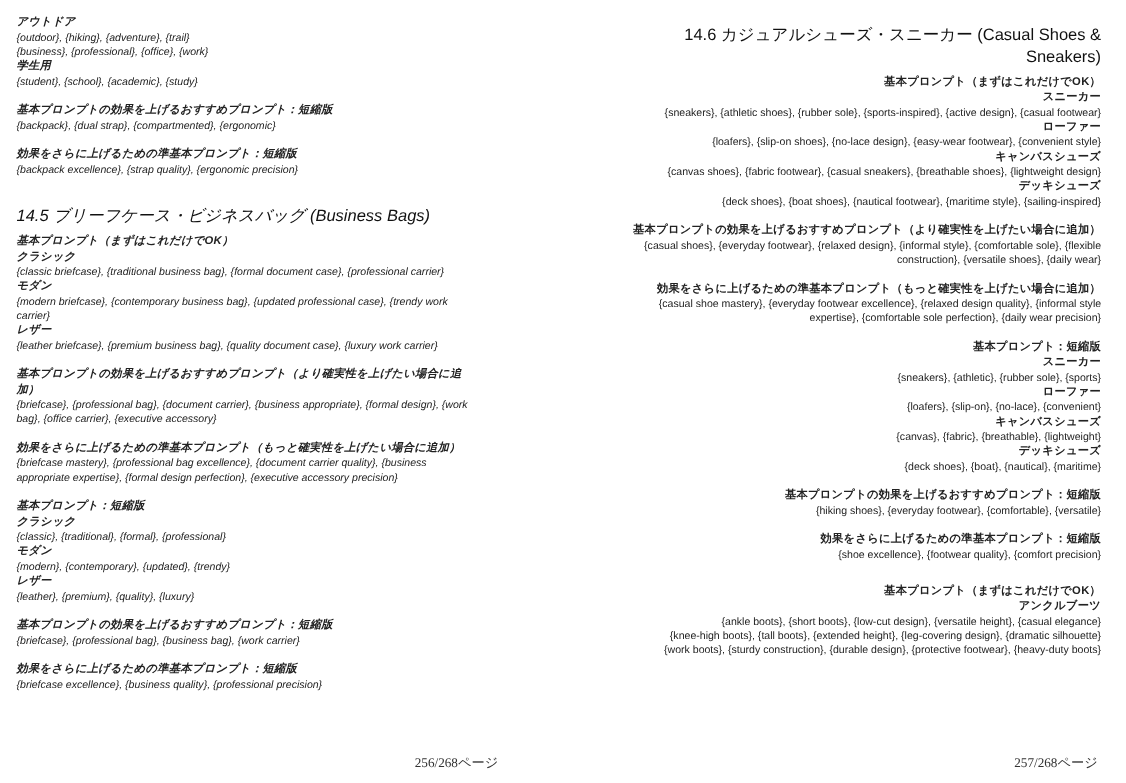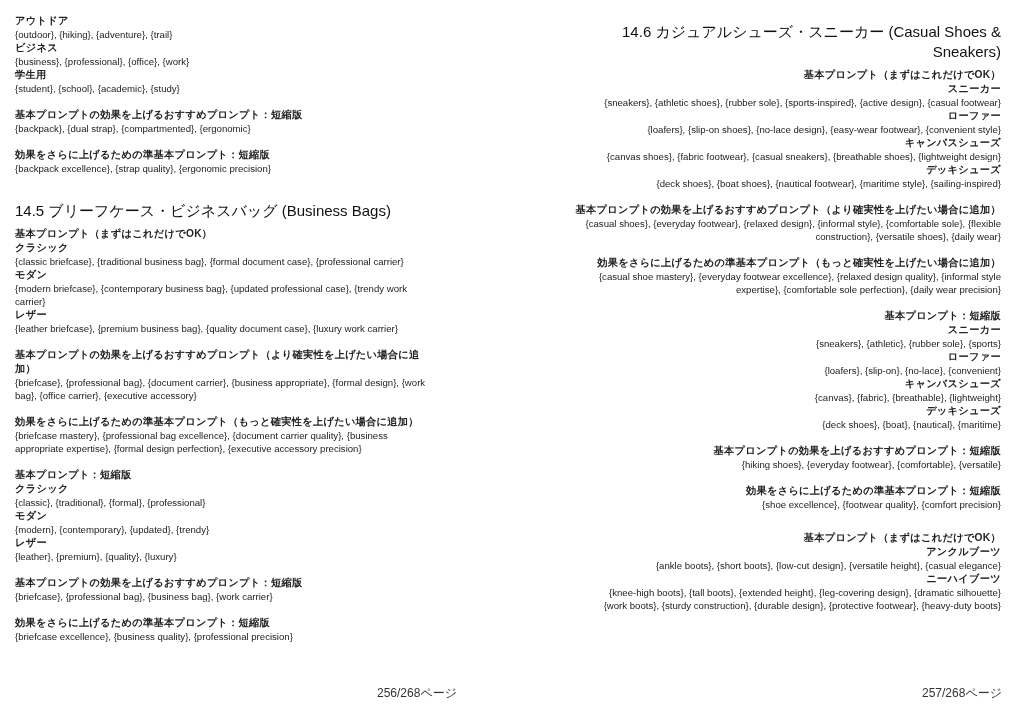--- a/index.html
+++ b/index.html
@@ -5,40 +5,39 @@
     html, body { margin: 0; padding: 0; background: #ffffff; }
     body {
       width: 1024px; height: 712px; position: relative; overflow: hidden;
       font-family: "Liberation Sans", "DejaVu Sans", sans-serif;
       color: #1a1a1a;
     }
     .page { position: absolute; top: 0; height: 712px; }
     #page-left { left: 0; width: 512px; }
     #page-right { left: 512px; width: 512px; text-align: right; }
     .col { position: absolute; }
-    #page-left .col { left: 15px; top: 14px; width: 420px; }
+    #page-left .col { left: 15px; top: 14px; width: 420px; font-style: italic; }
     #page-right .col { left: 49px; top: 16px; width: 440px; }
     .label { font-size: 10.2px; line-height: 14px; font-weight: bold; letter-spacing: 0.3px; color: #222; }
     .kw { font-size: 9.6px; line-height: 13px; color: #222; }
     .gap { height: 13px; }
     .heading { font-size: 15px; line-height: 20px; margin: 6px 0 6px 0; color: #111; }
     .section-gap { height: 20px; }
-    .footer { position: absolute; font-size: 12px; color: #333; top: 685px; }
+    .footer { position: absolute; font-size: 12px; color: #333; top: 685px; font-family: Liberation Serif, serif; }
     #page-left .footer { left: 377px; }
     #page-right .footer { left: 922px; left: 410px; }
   </style>
 </head>
 <body>
 
 <div class="page" id="page-left">
   <div class="col">
     <div>
       <div class="label">アウトドア</div>
       <div class="kw">{outdoor}, {hiking}, {adventure}, {trail}</div>
-      <div class="label">ビジネス</div>
       <div class="kw">{business}, {professional}, {office}, {work}</div>
       <div class="label">学生用</div>
       <div class="kw">{student}, {school}, {academic}, {study}</div>
     </div>
     <div class="gap"></div>
     <div class="label">基本プロンプトの効果を上げるおすすめプロンプト：短縮版</div>
     <div class="kw">{backpack}, {dual strap}, {compartmented}, {ergonomic}</div>
     <div class="gap"></div>
     <div class="label">効果をさらに上げるための準基本プロンプト：短縮版</div>
     <div class="kw">{backpack excellence}, {strap quality}, {ergonomic precision}</div>
@@ -108,18 +107,17 @@
     <div class="label">基本プロンプトの効果を上げるおすすめプロンプト：短縮版</div>
     <div class="kw">{hiking shoes}, {everyday footwear}, {comfortable}, {versatile}</div>
     <div class="gap"></div>
     <div class="label">効果をさらに上げるための準基本プロンプト：短縮版</div>
     <div class="kw">{shoe excellence}, {footwear quality}, {comfort precision}</div>
 
     <div class="section-gap"></div>
     <div class="label">基本プロンプト（まずはこれだけでOK）</div>
     <div class="label">アンクルブーツ</div>
     <div class="kw">{ankle boots}, {short boots}, {low-cut design}, {versatile height}, {casual elegance}</div>
-    <div class="label">ニーハイブーツ</div>
     <div class="kw">{knee-high boots}, {tall boots}, {extended height}, {leg-covering design}, {dramatic silhouette}</div>
     <div class="kw">{work boots}, {sturdy construction}, {durable design}, {protective footwear}, {heavy-duty boots}</div>
   </div>
   <div class="footer">257/268ページ</div>
 </div>
 
 </body></html>

